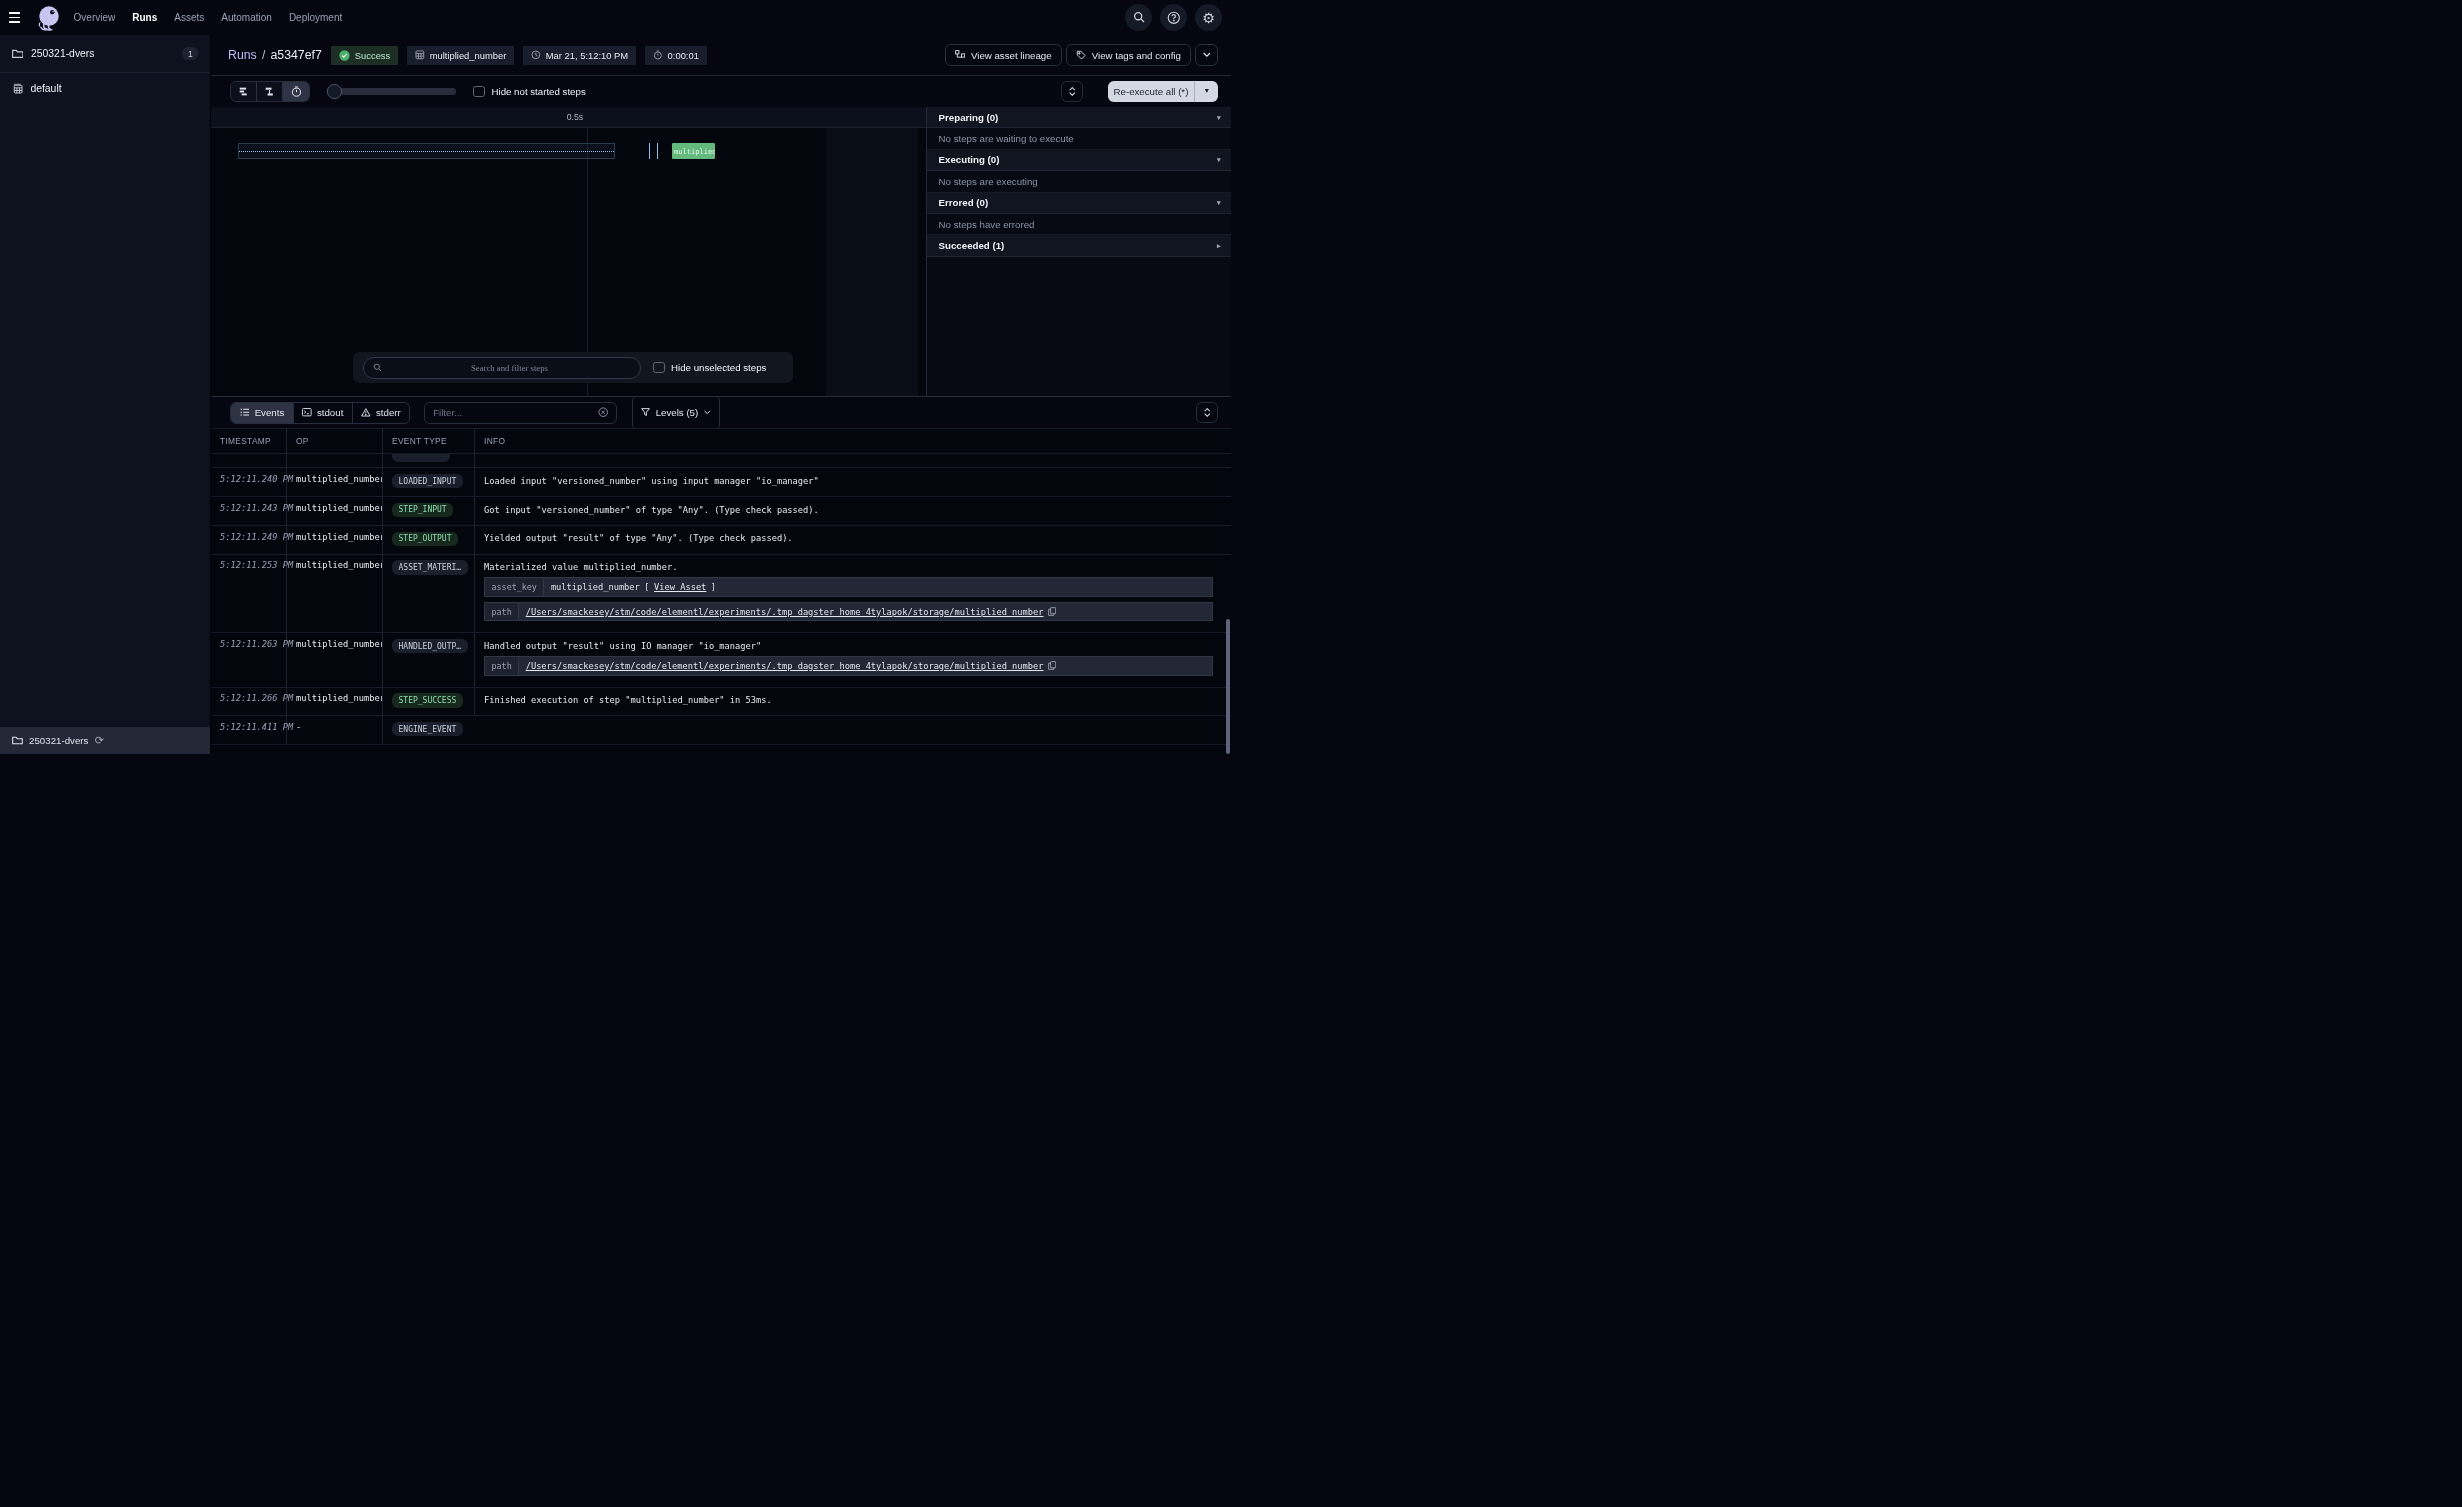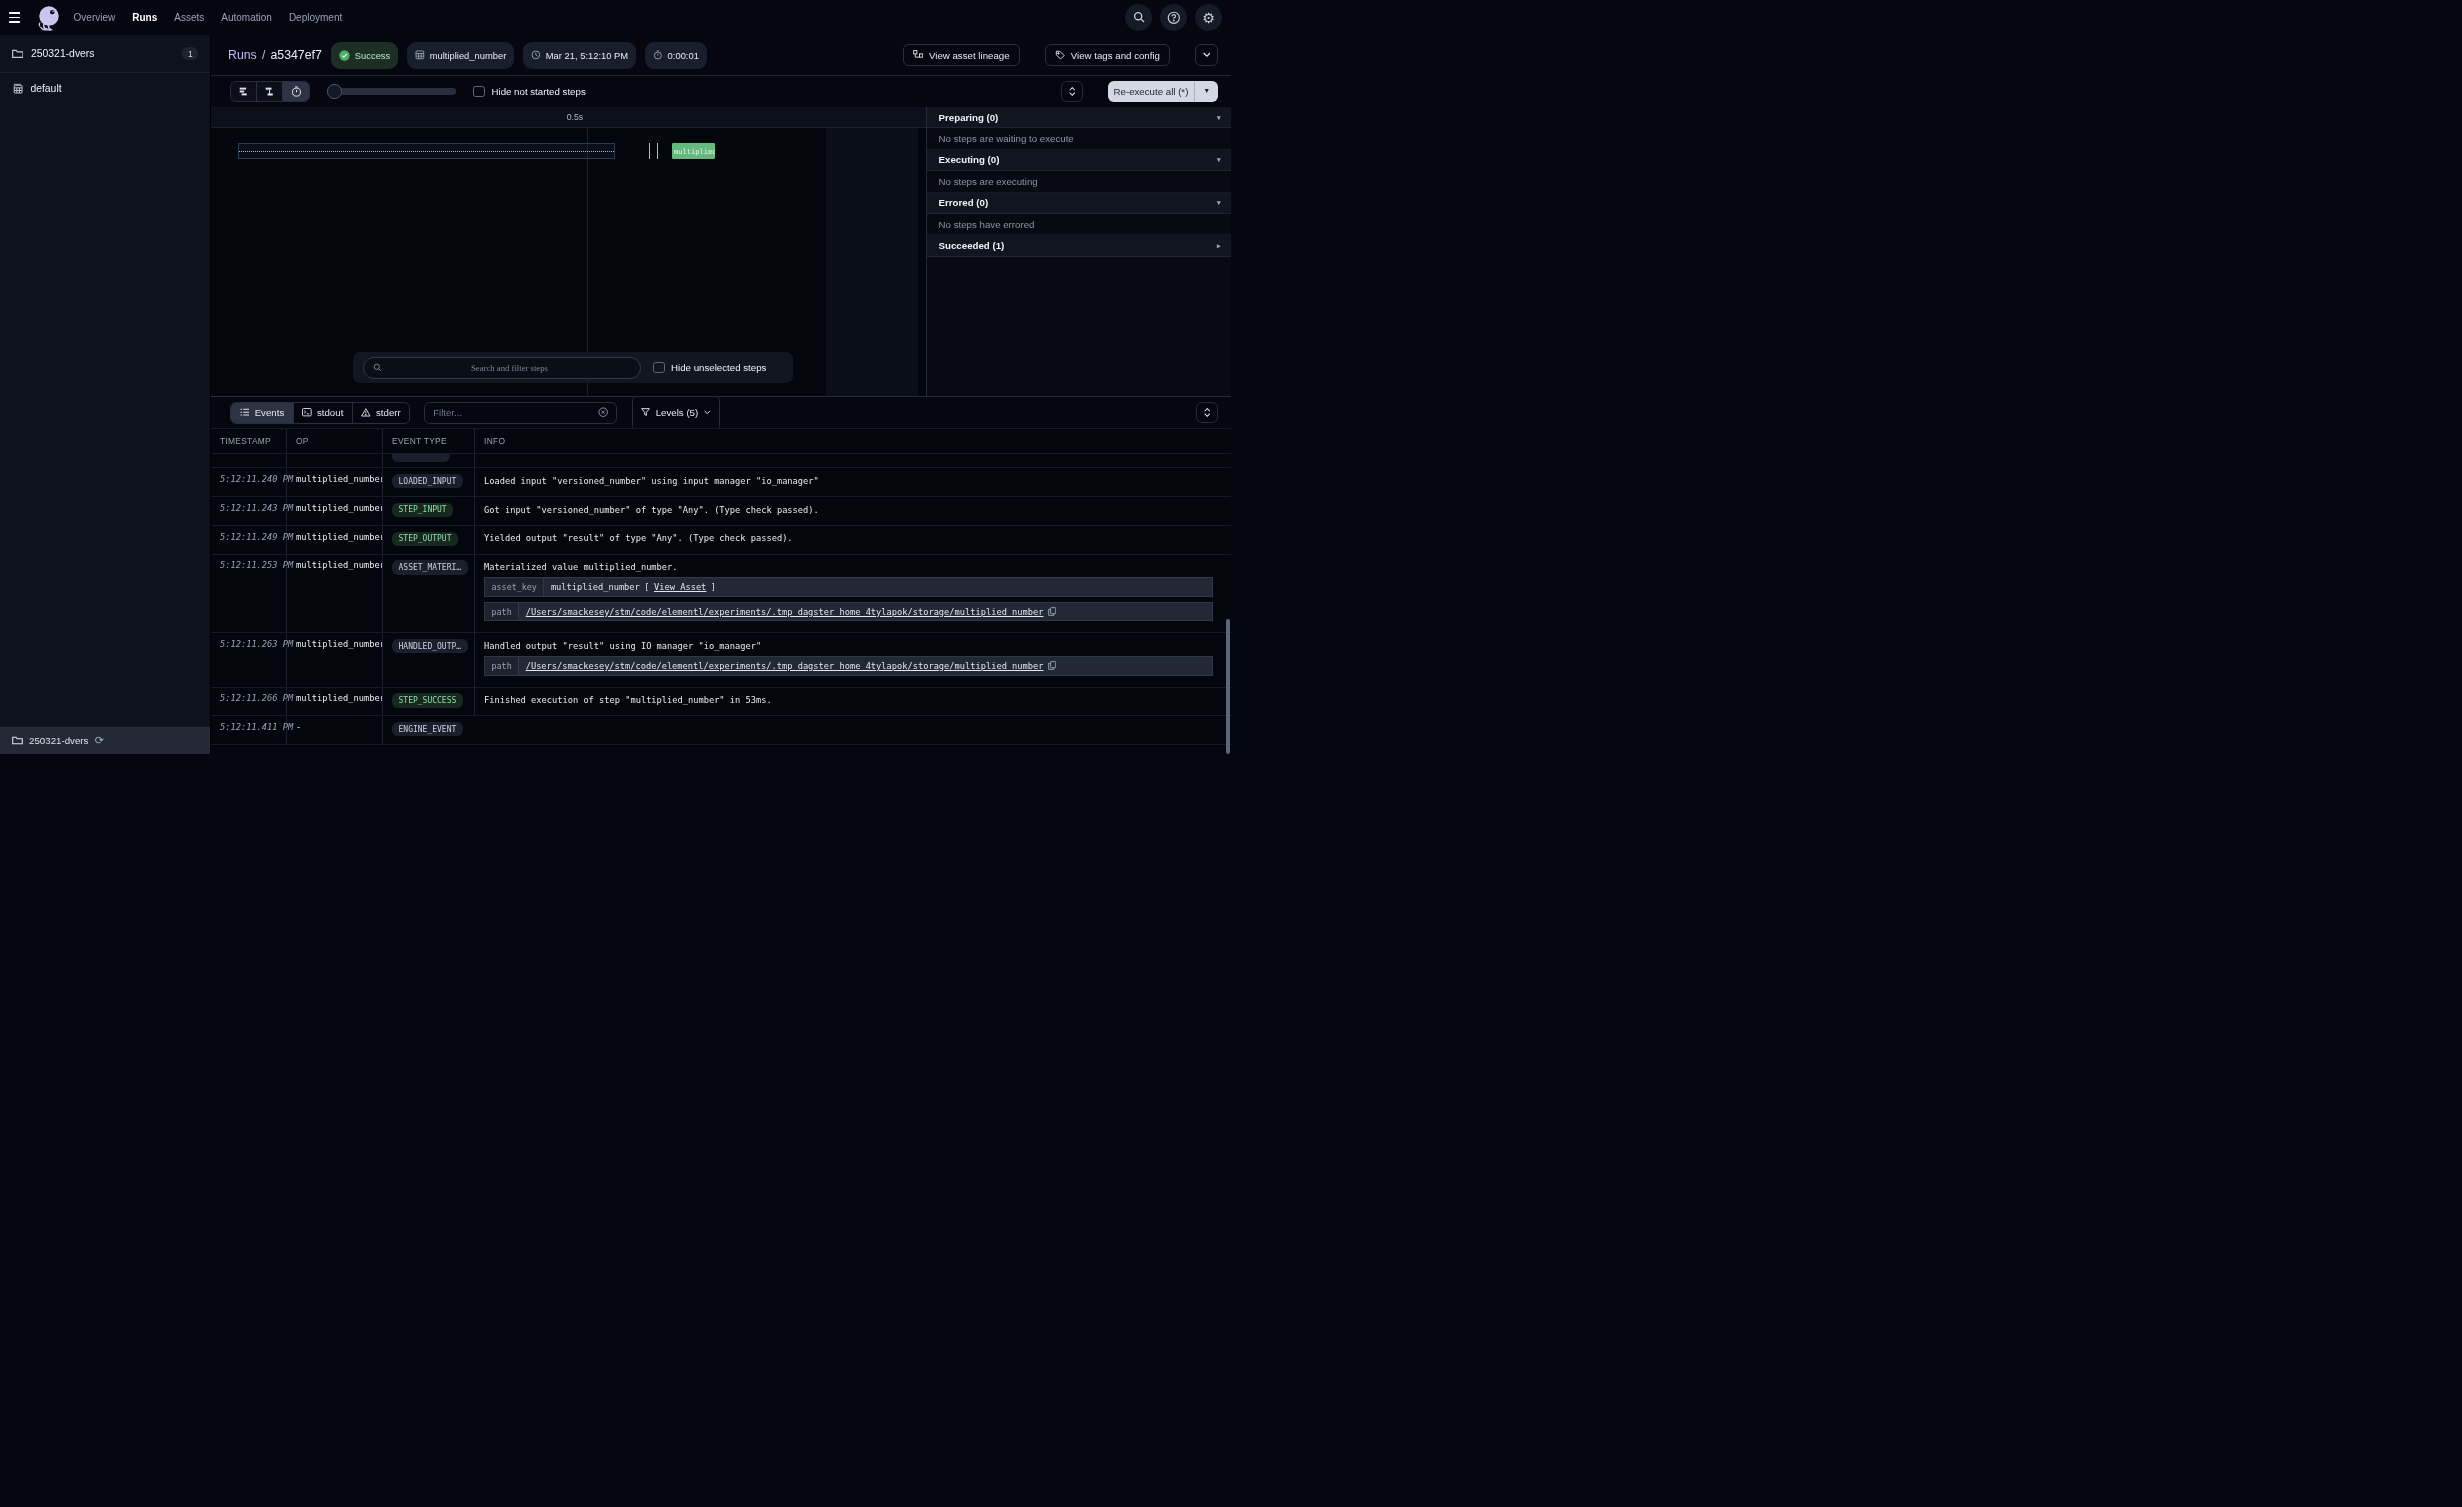--- a/index.html
+++ b/index.html
@@ -43,24 +43,24 @@
   .side-footer{height:27px;background:#232937;display:flex;align-items:center;gap:6.5px;padding:0 11.6px;font-size:9.7px;color:#dde1ea;cursor:pointer;}
   .refresh{color:#aab1c0;font-size:11px;line-height:1;}
 
   
   .main{flex:1;display:flex;flex-direction:column;min-width:0;background:var(--bg);}
 
   .run-header{height:41px;flex:none;display:flex;align-items:center;padding:0 13px 0 17px;border-bottom:0.6px solid var(--border);gap:9px;}
   .breadcrumb{font-size:12.3px;display:flex;gap:5.2px;align-items:center;white-space:nowrap;}
   .breadcrumb .root{color:var(--lavender);cursor:pointer;}
   .breadcrumb .sep{color:#b9bfcc;}
-  .pill{display:inline-flex;align-items:center;gap:5.2px;height:27px;padding:0 7.8px;border-radius:9px;font-size:9.4px;background:var(--bg-chip);color:#e6eaf1;white-space:nowrap;}
+  .pill{display:inline-flex;align-items:center;gap:5.2px;height:19px;padding:0 7.8px;border-radius:1px;font-size:9.4px;background:var(--bg-chip);color:#e6eaf1;white-space:nowrap;}
   .pill.success{background:#1d2f25;color:#b6e4c7;}
   .pill .icon{color:#99a1b3;}
-  .hdr-actions{margin-left:auto;display:flex;gap:25px;align-items:flex-start;}
+  .hdr-actions{margin-left:auto;display:flex;gap:4px;align-items:flex-start;}
   .ghost-btn{display:inline-flex;align-items:center;gap:5.8px;height:22.6px;padding:0 9px;border:0.6px solid #2a3040;border-radius:5.8px;background:transparent;color:#e5e9f2;font-size:9.7px;cursor:pointer;white-space:nowrap;}
   .ghost-btn.square{width:23px;padding:0;justify-content:center;}
 
   
   .gantt-toolbar{height:31px;flex:none;display:flex;align-items:center;padding:0 13px 0 19.4px;gap:17px;}
   .seg{display:flex;height:21.4px;border-radius:5.8px;overflow:hidden;border:0.6px solid #262c3b;background:#0c0f1a;}
   .seg-btn{width:26px;display:flex;align-items:center;justify-content:center;color:#dfe3ec;cursor:pointer;border-right:0.6px solid #2a3040;}
   .seg-btn:last-child{border-right:none;}
   .seg-btn.selected{background:#2e3446;}
   .slider{display:flex;align-items:center;width:129px;position:relative;height:14.2px;cursor:pointer;}

